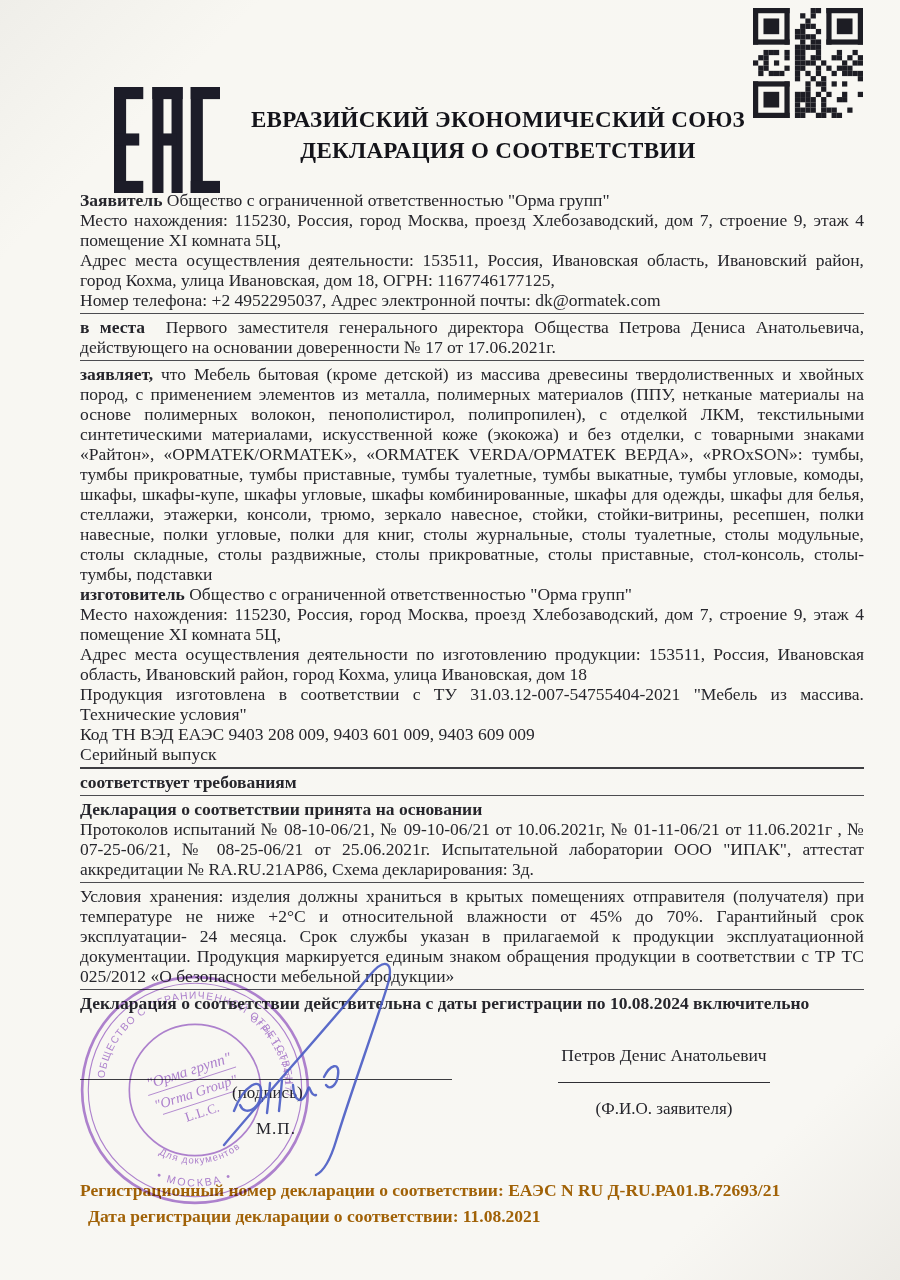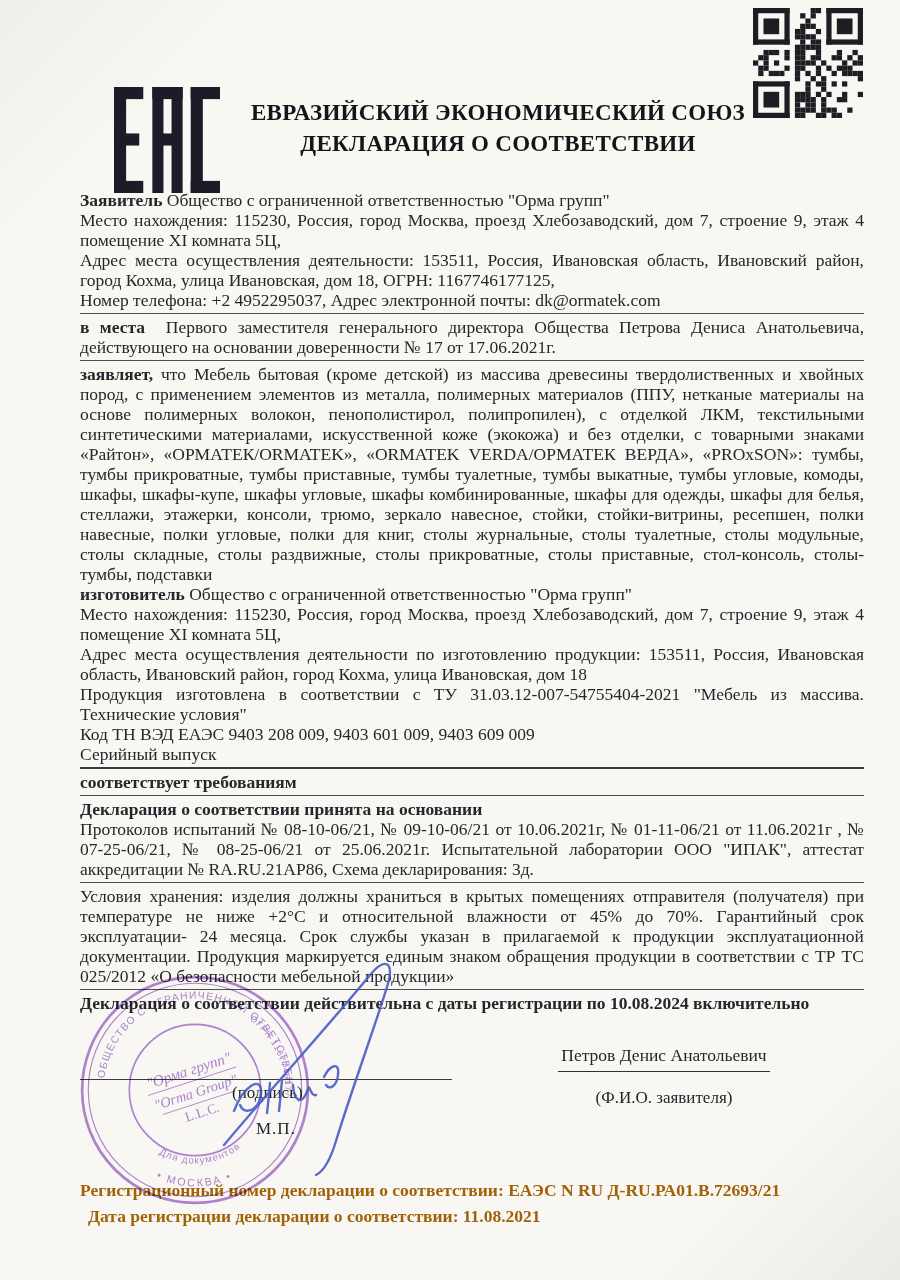--- a/index.html
+++ b/index.html
@@ -6,40 +6,40 @@
   body{
     width:900px;height:1280px;position:relative;overflow:hidden;
     background:linear-gradient(135deg,#efeee9 0%,#f8f7f2 12%,#f8f7f3 88%,#eceae5 100%);
     font-family:"Liberation Serif","DejaVu Serif",serif;
     color:#26262c;
   }
   .page{position:absolute;inset:0;}
   
   .eac-logo{position:absolute;left:114px;top:86px;width:106px;height:108px;}
   .doc-title{
-    position:absolute;left:226px;top:97px;width:544px;text-align:center;
+    position:absolute;left:226px;top:104px;width:544px;text-align:center;
     font-weight:bold;font-size:23px;line-height:31px;color:#14141a;letter-spacing:.3px;
   }
   .corner-qr{position:absolute;left:753px;top:8px;width:110px;height:110px;}
   
   .content{
     position:absolute;left:80px;top:190px;width:784px;
     font-size:17.5px;line-height:20px;text-align:justify;
   }
   .content p{margin:0;}
   .rule{border:0;border-top:1.6px solid #4c4c50;margin:3px 0 3px 0;height:0;}
   .rule.thick{border-top:2.4px solid #3e3e42;}
   .lbl{font-weight:bold;}
   
   .validity{font-weight:bold;margin-top:2px;}
   .sig-row{position:relative;height:66px;margin-top:24px;}
   .sig-line{position:absolute;left:0;top:42px;width:372px;border-top:1.8px solid #3c3c40;}
   .sig-caption{position:absolute;left:152px;top:46px;font-size:17px;}
   .name-block{position:absolute;left:478px;top:8px;width:212px;text-align:center;}
-  .name-block .fio{border-bottom:1.6px solid #2f2f34;padding-bottom:6px;font-size:17.5px;}
+  .name-block .fio{border-bottom:1.6px solid #2f2f34;padding-bottom:17px;font-size:17.5px;}
   .name-block .fio-cap{margin-top:16px;font-size:17px;}
   .mp{margin:16px 0 0 176px;font-size:17px;letter-spacing:1px;}
   .reg-block{margin-top:38px;font-weight:bold;font-size:17.5px;line-height:26px;color:#a16207;}
   .reg-block .date-line{padding-left:8px;}
   
   .stamp{position:absolute;left:77px;top:972px;width:236px;height:236px;opacity:.72;mix-blend-mode:multiply;pointer-events:none;}
   .ink{position:absolute;left:198px;top:945px;width:272px;height:232px;opacity:.9;pointer-events:none;}
 </style>
 </head>
 <body>

